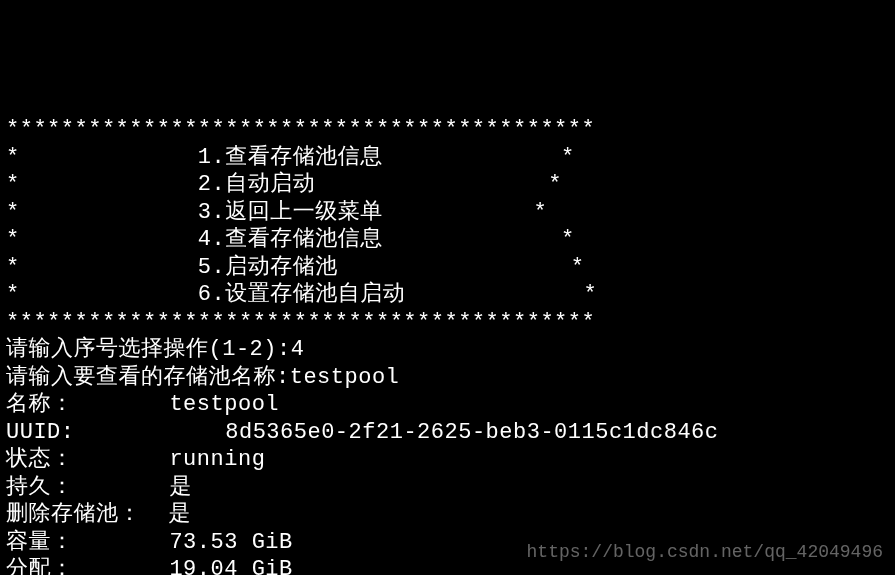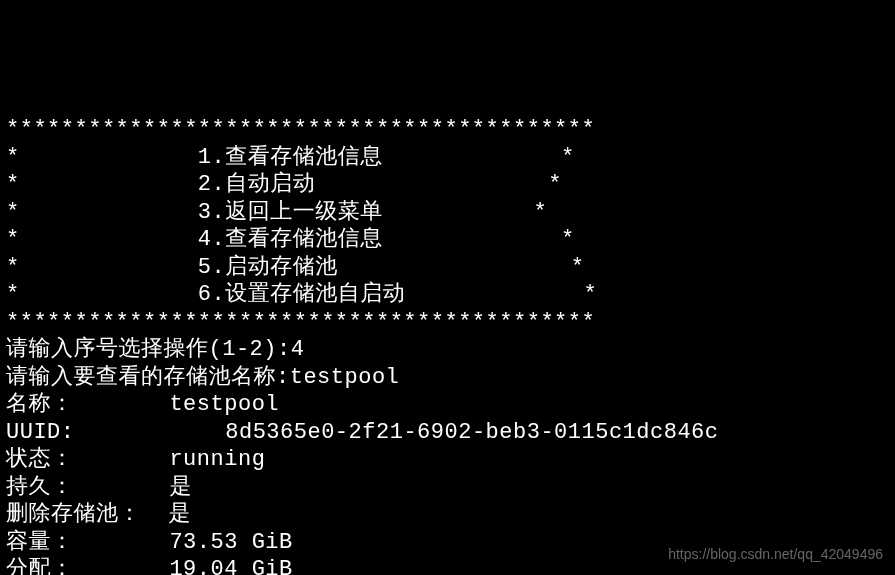--- a/index.html
+++ b/index.html
@@ -22,43 +22,43 @@
     }
     .terminal-output {
       white-space: pre;
       letter-spacing: 0.5px;
     }
     .watermark {
       position: absolute;
       bottom: 12px;
       right: 12px;
       color: rgba(200, 200, 200, 0.5);
-      font-size: 14px;
-      font-family: Liberation Sans, sans-serif;
+      font-size: 18px;
+      font-family: Liberation Mono, monospace;
       letter-spacing: 0;
       white-space: nowrap;
     }
   </style>
 </head>
 <body>
 
 
 
 <div class="terminal-output"><span>*******************************************</span>
 <span>*</span>             <span>1</span>.<span>查看存储池信息</span>             <span>*</span>
 <span>*</span>             <span>2</span>.<span>自动启动</span>                 <span>*</span>
 <span>*</span>             <span>3</span>.<span>返回上一级菜单</span>           <span>*</span>
 <span>*</span>             <span>4</span>.<span>查看存储池信息</span>             <span>*</span>
 <span>*</span>             <span>5</span>.<span>启动存储池</span>                 <span>*</span>
 <span>*</span>             <span>6</span>.<span>设置存储池自启动</span>             <span>*</span>
 <span>*******************************************</span>
 <span>请输入序号选择操作(1-2):</span><span>4</span>
 <span>请输入要查看的存储池名称:</span><span>testpool</span>
 <span>名称：</span>       <span>testpool</span>
-<span>UUID:</span>           <span>8d5365e0-2f21-6902-beb3-0115c1dc846c</span>
+<span>UUID:</span>           <span>8d5365e0-2f21-2625-beb3-0115c1dc846c</span>
 <span>状态：</span>       <span>running</span>
 <span>持久：</span>       <span>是</span>
 <span>删除存储池：</span>  <span>是</span>
 <span>容量：</span>       <span>73.53 GiB</span>
 <span>分配：</span>       <span>19.04 GiB</span>
        </div>
 
 <div class="watermark">https://blog.csdn.net/qq_42049496</div>
 
 

